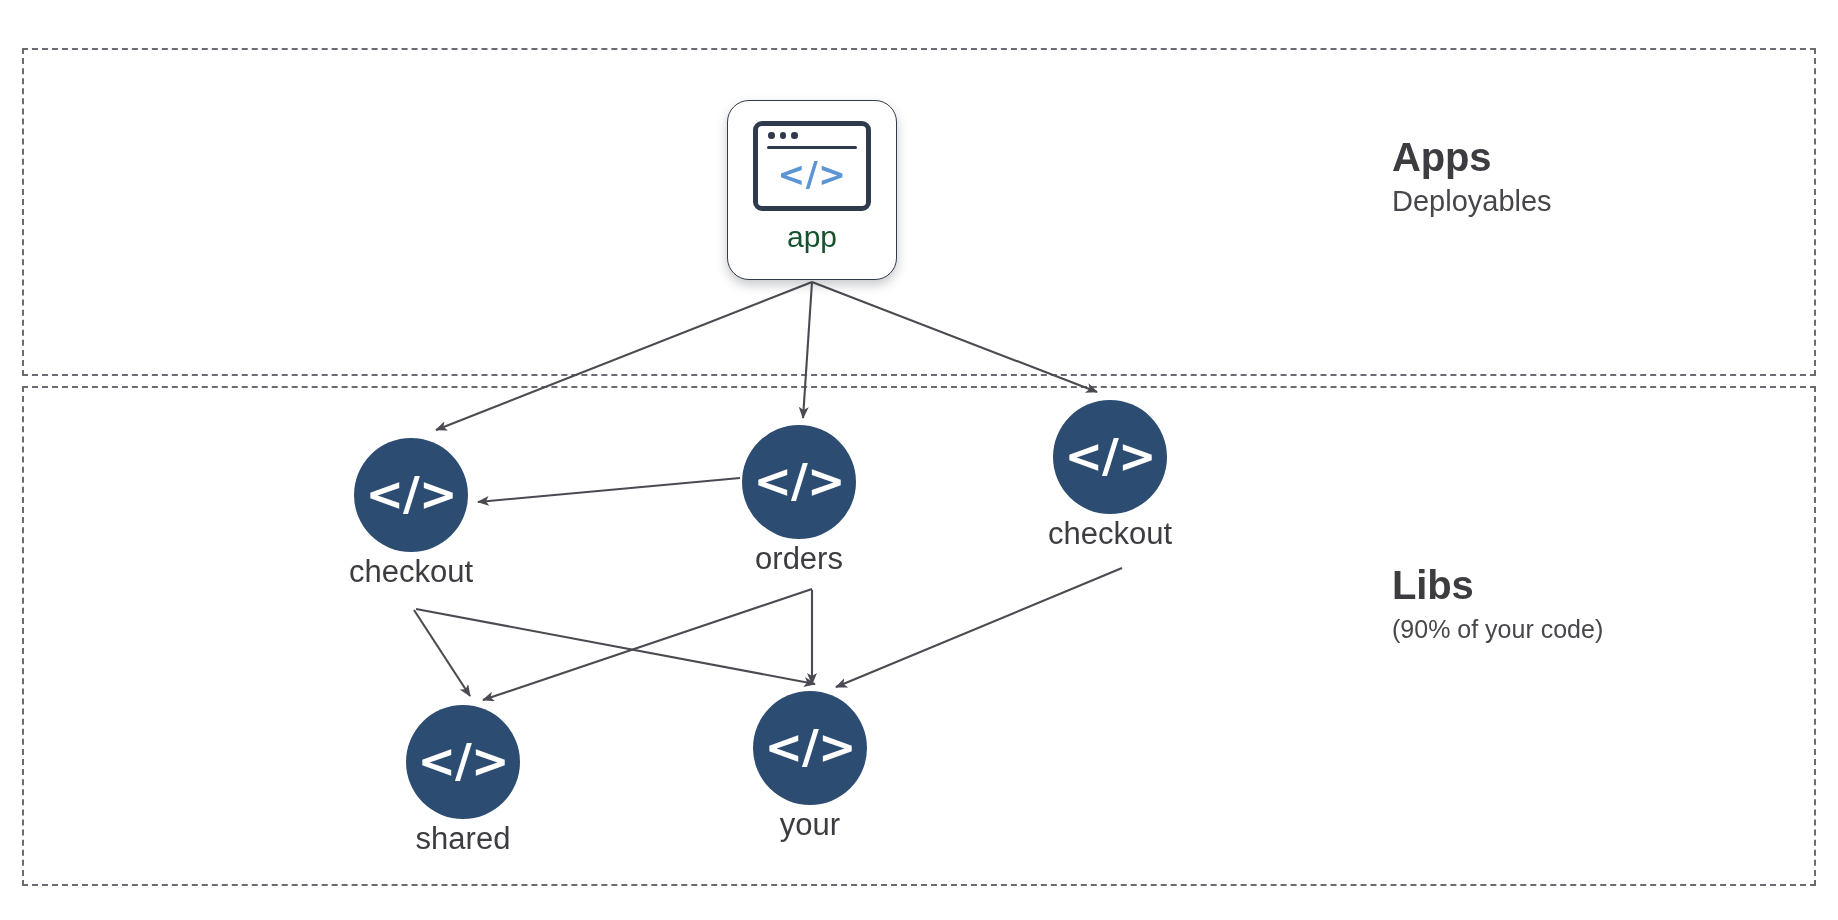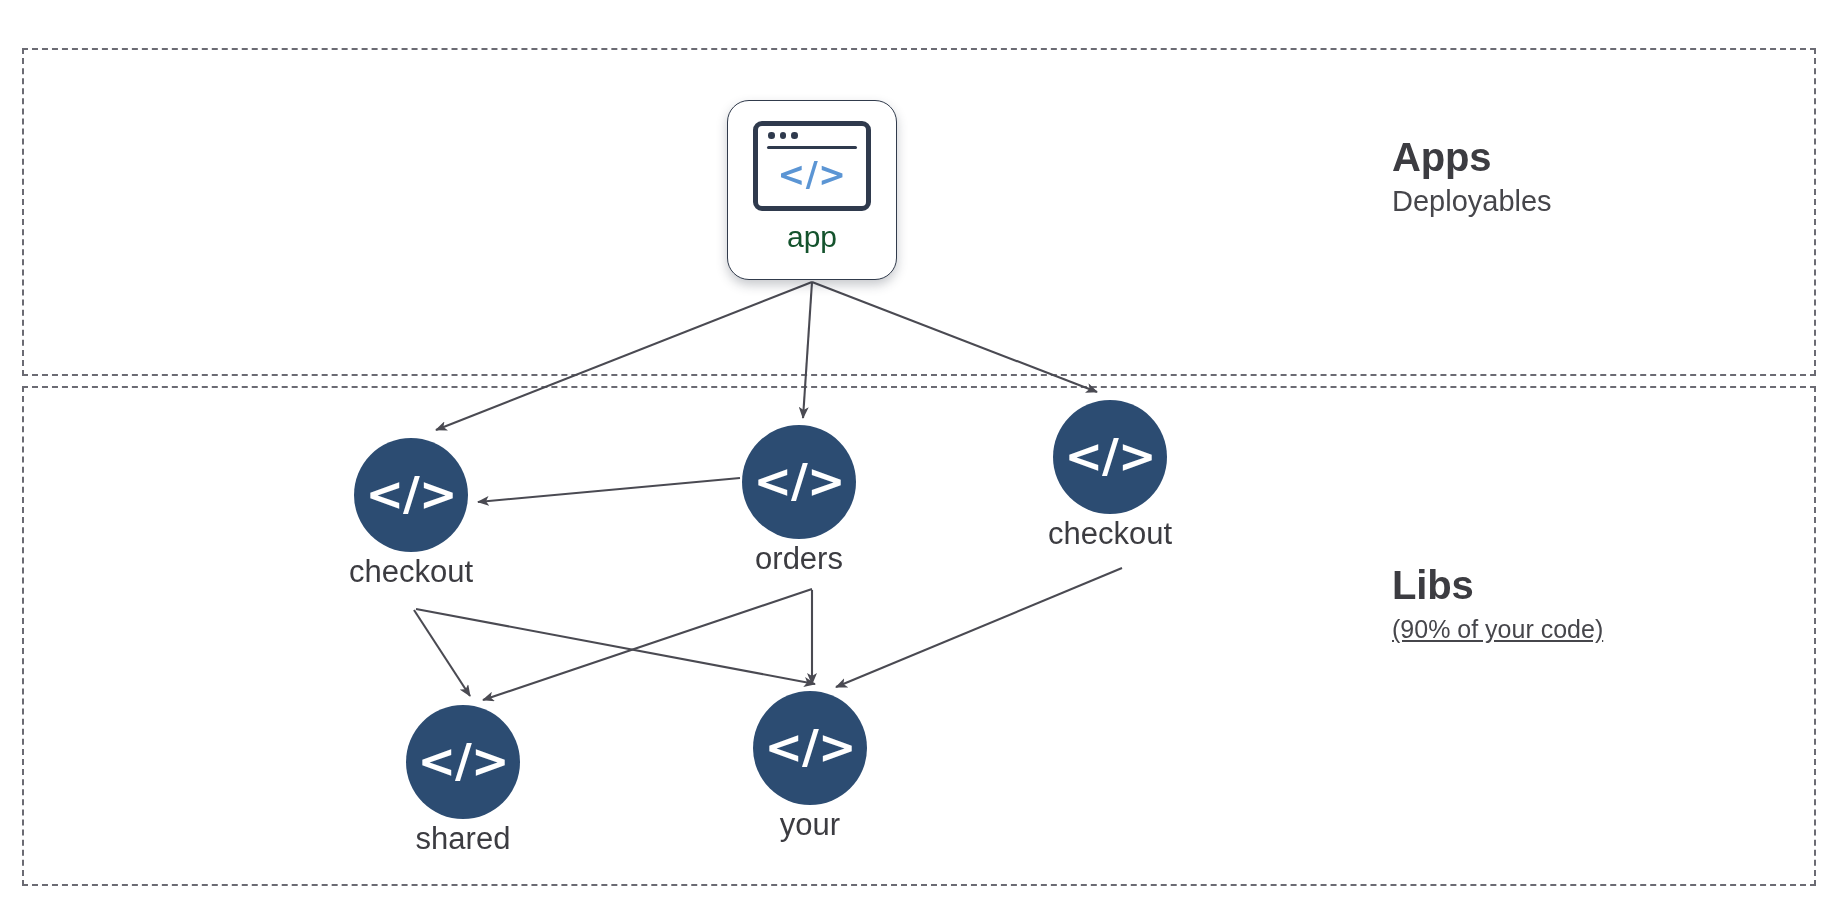--- a/index.html
+++ b/index.html
@@ -58,21 +58,20 @@
     display: block;
     font-size: 29px;
     font-weight: normal;
     line-height: 1.25;
     color: #46464b;
     margin-top: 4px;
   }
   .zone-caption .caption-sub.small {
     font-size: 25px;
     margin-top: 7px;
-    text-decoration: underline;
   }
   #caption-apps {
     left: 1392px;
     top: 136px;
   }
   #caption-libs {
     left: 1392px;
     top: 541px;
     margin-top: 23px;
   }

